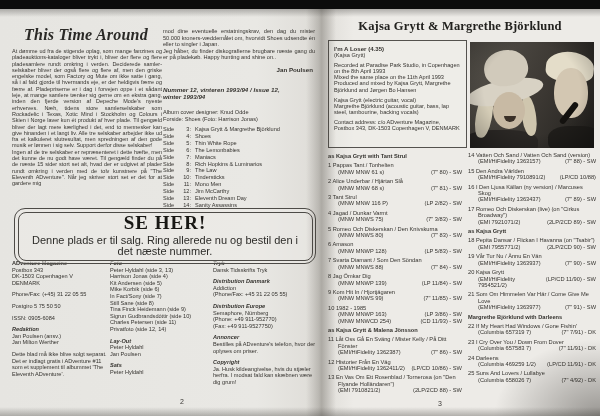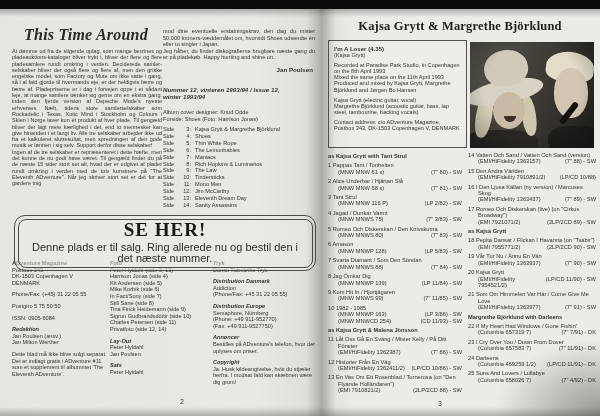--- a/index.html
+++ b/index.html
@@ -32,21 +32,21 @@
   .colB .jtext { text-align:justify; }
   .byline { margin-top:6px; text-align:right; font-weight:700; font-size:6.2px; padding-right:2px; }
   .issue  { margin-top:12px; font-weight:700; font-style:italic; font-size:6.2px; line-height:7.2px; }
   .credits{ margin-top:9px; line-height:7px; }
   .toc { margin-top:3px; }
   .toc-row { display:flex; line-height:6.9px; }
   .toc-side { width:15px; }
   .toc-num  { width:13px; text-align:right; margin-right:4px; }
   .toc-name { flex:1; }
 
-  .adbox { position:absolute; left:14px; top:207px; width:302px; height:56px;
+  .adbox { position:absolute; left:14px; top:200px; width:302px; height:56px;
            border:1.5px solid #4d4b47; border-radius:11px; z-index:2; background:rgba(236,235,231,.55); }
   .adbox::before { content:""; position:absolute; inset:2.5px; border:1px solid #4d4b47; border-radius:8px; }
   .ad-head { margin-top:4px; text-align:center; font:700 19px/1 "Liberation Serif", serif;
              color:#181714; letter-spacing:1px; }
   .ad-text { margin:3px auto 0; width:268px; text-align:center; font-size:11px; line-height:11px; color:#2d2c29; }
 
   .mast { position:absolute; top:252px; font-size:5.6px; line-height:6.6px; }
   .mastA { left:12px;  width:95px; }
   .mastB { left:110px; width:100px; }
   .mastC { left:213px; width:104px; }

